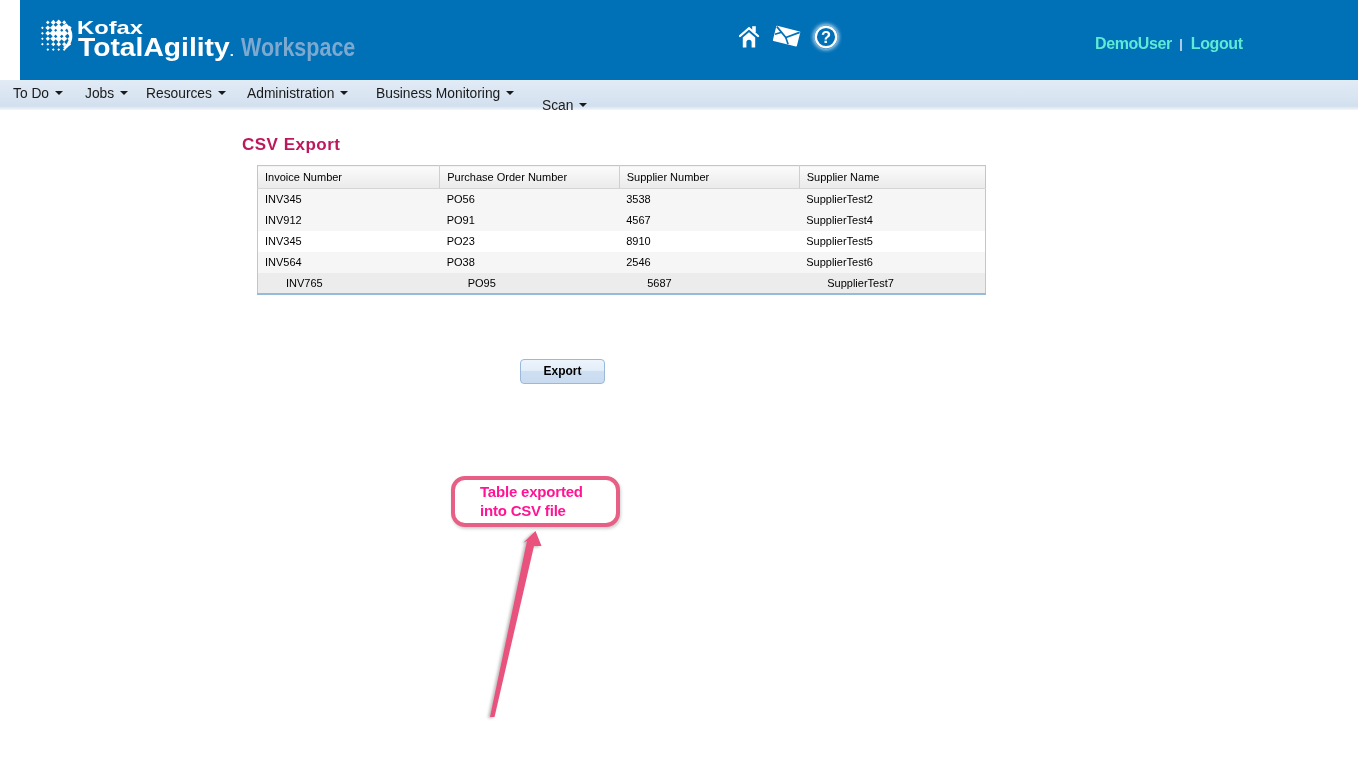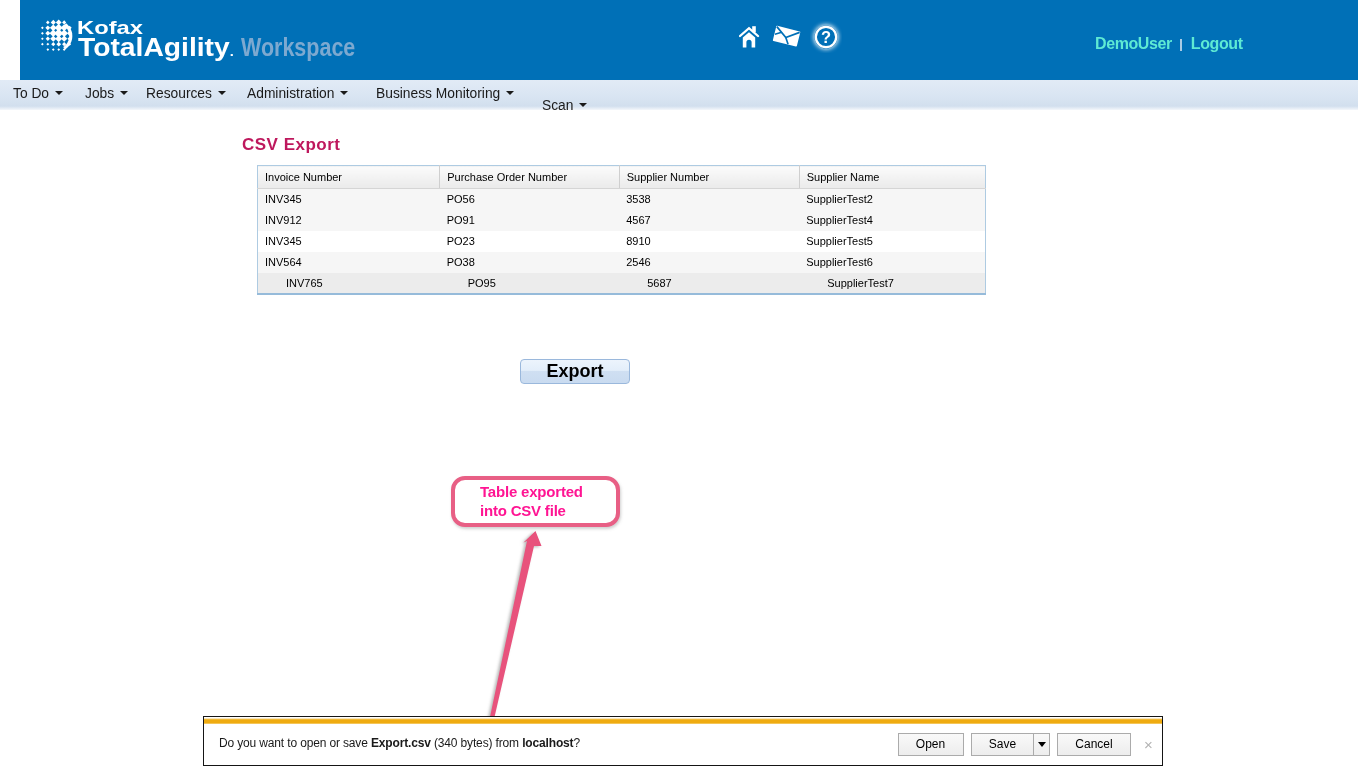--- a/index.html
+++ b/index.html
@@ -37,22 +37,22 @@
   border:1px solid #aecbe2; border-bottom:2px solid #96bbda; font-size:11px; color:#000;margin-left:17px; }
 #tbl th { height:23px; text-align:left; font-weight:normal; padding:0 0 0 7px;
   background:linear-gradient(#fbfbfb,#eaeaea); border-right:1px solid #cfcfcf;
   border-bottom:1px solid #d5d5d5; }
 #tbl th:last-child { border-right:none; }
 #tbl td { height:21px; padding:0 0 0 7px; }
 #tbl tr.odd td { background:#fff; }
 #tbl tr.even td { background:#f6f6f6; }
 #tbl tr.last td { background:#ececec;padding-left:28px; }
 
-#exportbtn { position:absolute; left:520px; top:359px; width:110px; height:25px;
-  border:1px solid #9ab8dc; border-radius:4px; color:#000; font-weight:bold; font-size:18px;
+#exportbtn { position:absolute; left:520px; top:359px; width:85px; height:25px;
+  border:1px solid #9ab8dc; border-radius:4px; color:#000; font-weight:bold; font-size:12px;
   text-align:center; line-height:23px;
   background:linear-gradient(#ecf4fc 0%, #e3eefa 45%, #cfdff2 50%, #c9dbf0 100%); }
 
 
 #callout { position:absolute; left:451px; top:476px; width:169px; height:51px;
   border:4px solid #e85f85; border-radius:14px; background:#fff;
   box-shadow:1px 2px 3px rgba(120,120,120,0.35); }
 #callout .txt { position:absolute; left:25px; top:3px; color:#ff1493; font-weight:bold;
   font-size:15px; line-height:18.5px; letter-spacing:-0.2px; }
 
@@ -202,23 +202,14 @@
 
   <div id="exportbtn">Export</div>
 
   <div id="callout">
       <div class="txt">Table exported<br>into CSV file</div>
     </div>
   <svg style="position:absolute;left:480px;top:525px;" width="80" height="200" viewBox="0 0 80 200">
     <polygon points="55.5,6 61.5,21 54,21 14.5,192 10,192 47,16 43.5,17.5" fill="#e8527c" filter="drop-shadow(-1.5px 1.5px 1.5px rgba(110,110,110,0.5))"></polygon>
   </svg>
 
-  <div id="dlbar">
-    <div id="dlyellow"></div>
-    <div id="dlmsg">Do you want to open or save <b>Export.csv</b> (340 bytes) from <b>localhost</b>?</div>
-    <div class="dlbtn" id="btn-open">Open</div>
-    <div class="dlbtn" id="btn-save">Save</div>
-    <div class="dlbtn" id="btn-savedrop"><span class="caret"></span></div>
-    <div class="dlbtn" id="btn-cancel">Cancel</div>
-    <div id="dlclose">×</div>
-  </div>
 
 </div>
 
 </body></html>

